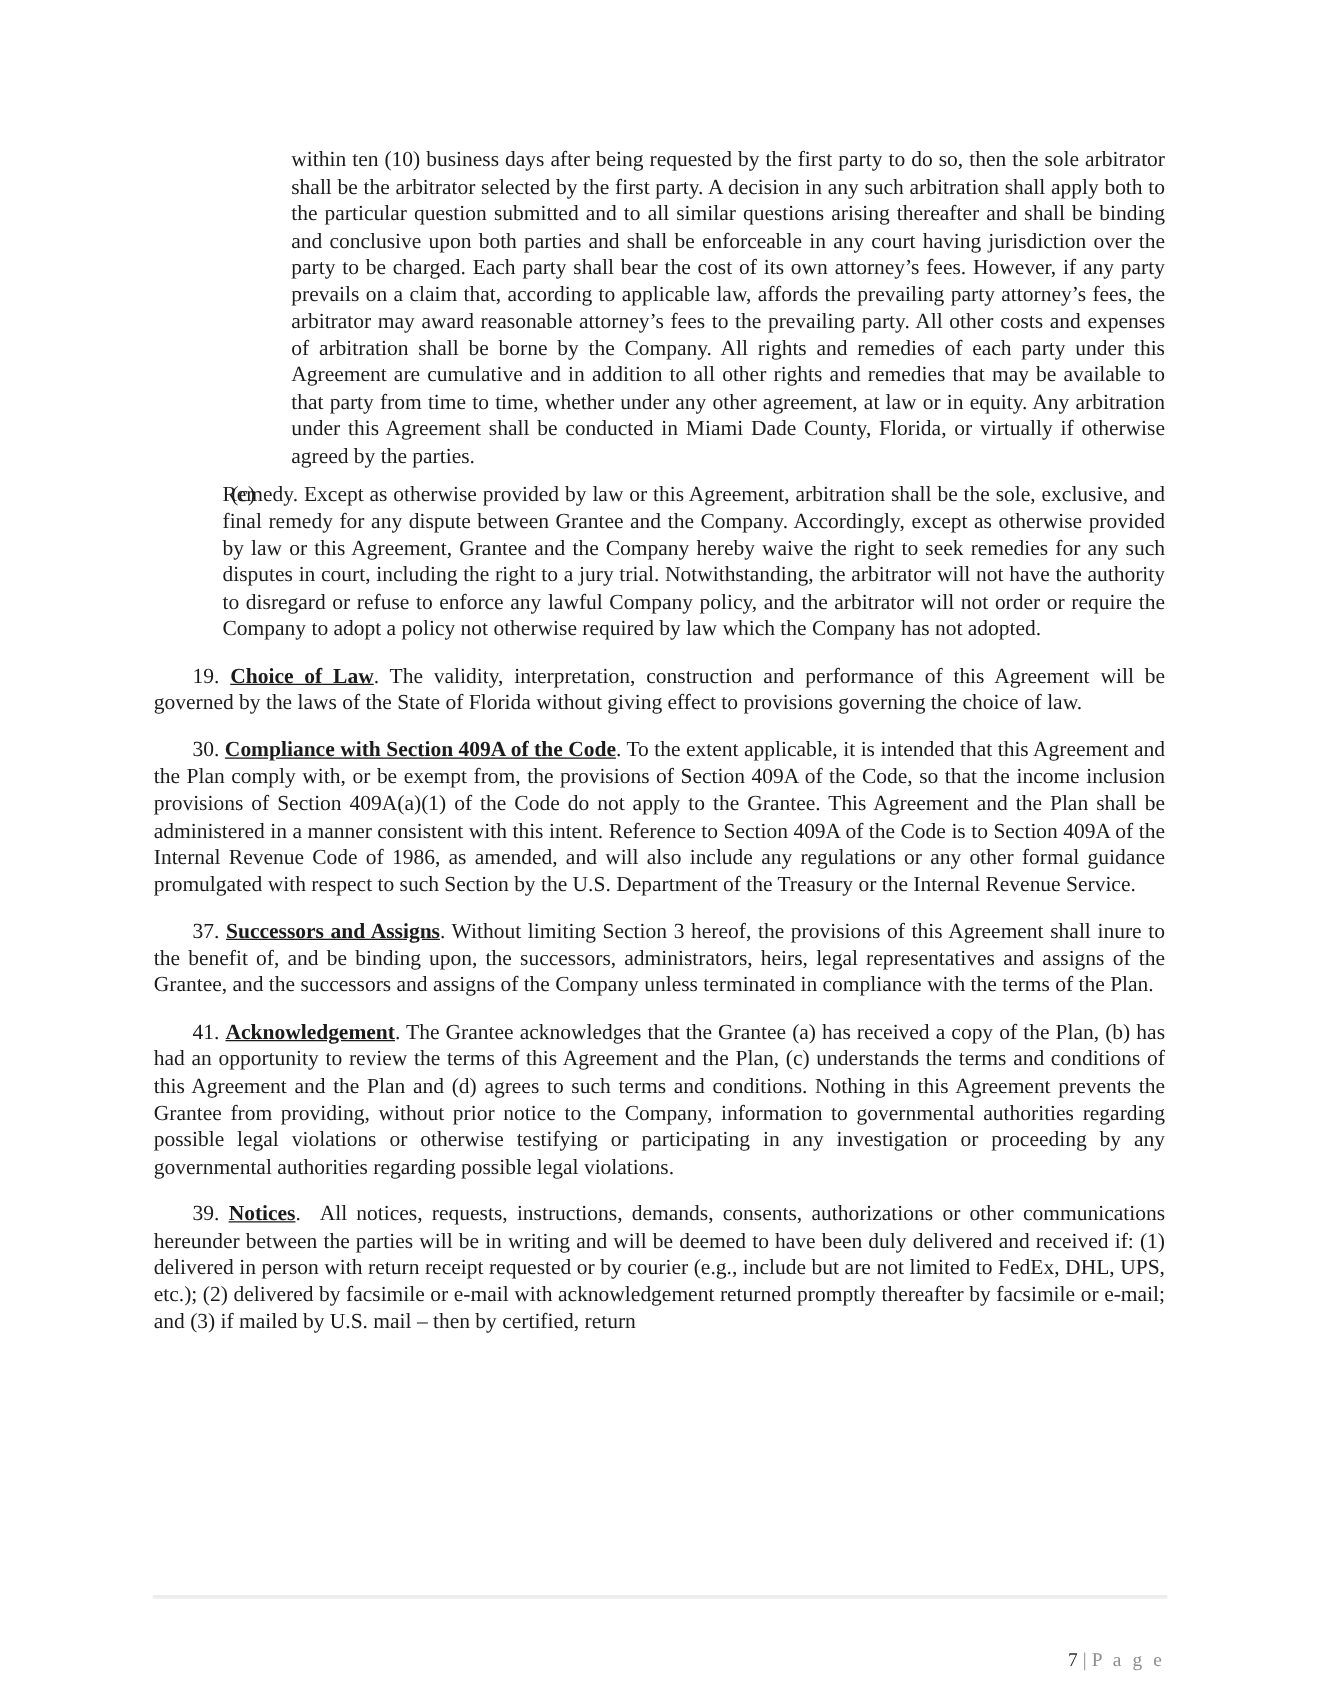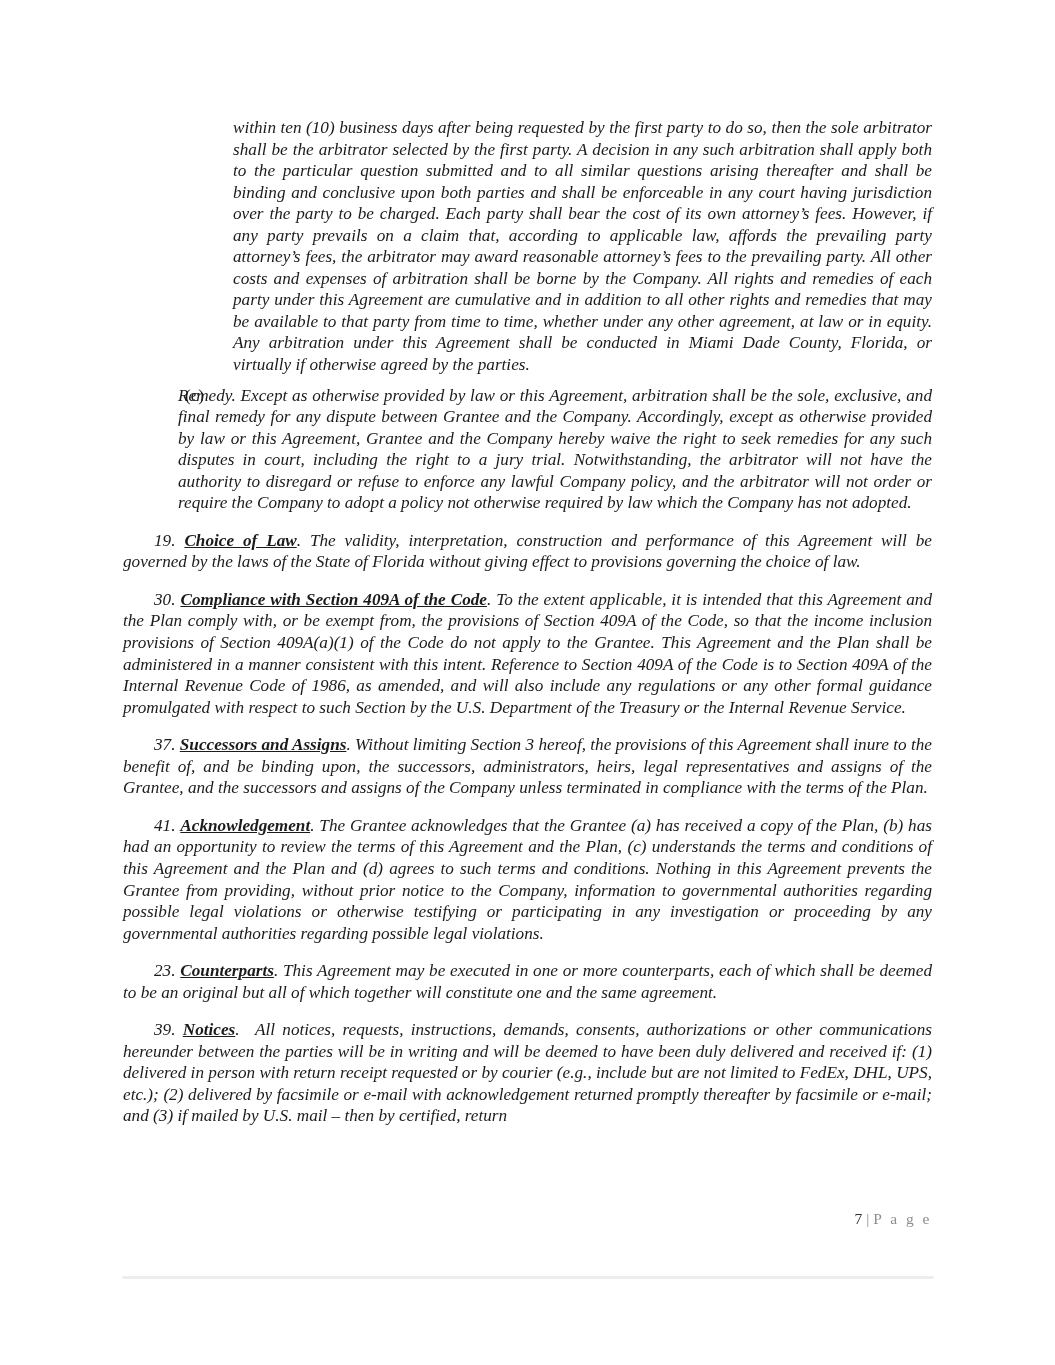--- a/index.html
+++ b/index.html
@@ -20,21 +20,20 @@
     position: absolute;
     left: 123px;
     top: 117px;
     width: 809px;
   }
   .content p {
     margin: 0;
     font-size: 17.2px;
     line-height: 21.55px;
     text-align: justify;
-    font-style: italic;
   }
   
   p.continuation {
     margin-left: 110px;
   }
   
   .clause {
     position: relative;
     margin-top: 9px;
   }
@@ -61,21 +60,21 @@
     position: absolute;
     left: 122px;
     top: 1276px;
     width: 812px;
     height: 3px;
     background: #ededed;
     border-radius: 2px;
   }
   .footer-page {
     position: absolute;
-    top: 1210px;
+    top: 1320px;
     right: 123px;
     font-size: 15.5px;
     font-family: "Liberation Serif", "DejaVu Serif", serif;
   }
   .footer-page .num {
     color: #2e2e2e;
     margin-right: 4px;
   }
   .footer-page .sep {
     color: #8d8d8d;
@@ -116,24 +115,20 @@
     <p class="section">
       <span class="sec-num">37.</span>
       <span class="sec-title">Successors and Assigns</span><span class="sec-text">. Without limiting Section 3 hereof, the provisions of this Agreement shall inure to the benefit of, and be binding upon, the successors, administrators, heirs, legal representatives and assigns of the Grantee, and the successors and assigns of the Company unless terminated in compliance with the terms of the Plan.</span>
     </p>
 
     <p class="section">
       <span class="sec-num">41.</span>
       <span class="sec-title">Acknowledgement</span><span class="sec-text">. The Grantee acknowledges that the Grantee (a) has received a copy of the Plan, (b) has had an opportunity to review the terms of this Agreement and the Plan, (c) understands the terms and conditions of this Agreement and the Plan and (d) agrees to such terms and conditions. Nothing in this Agreement prevents the Grantee from providing, without prior notice to the Company, information to governmental authorities regarding possible legal violations or otherwise testifying or participating in any investigation or proceeding by any governmental authorities regarding possible legal violations.</span>
     </p>
 
-    <p class="section">
-      <span class="sec-num">23.</span>
-      <span class="sec-title">Counterparts</span><span class="sec-text">. This Agreement may be executed in one or more counterparts, each of which shall be deemed to be an original but all of which together will constitute one and the same agreement.</span>
-    </p>
 
     <p class="section">
       <span class="sec-num">39.</span>
       <span class="sec-title">Notices</span><span class="sec-text">.  All notices, requests, instructions, demands, consents, authorizations or other communications hereunder between the parties will be in writing and will be deemed to have been duly delivered and received if: (1) delivered in person with return receipt requested or by courier (e.g., include but are not limited to FedEx, DHL, UPS, etc.); (2) delivered by facsimile or e-mail with acknowledgement returned promptly thereafter by facsimile or e-mail; and (3) if mailed by U.S. mail – then by certified, return</span>
     </p>
 
   </main>
 
   <div class="footer-rule"></div>
 

